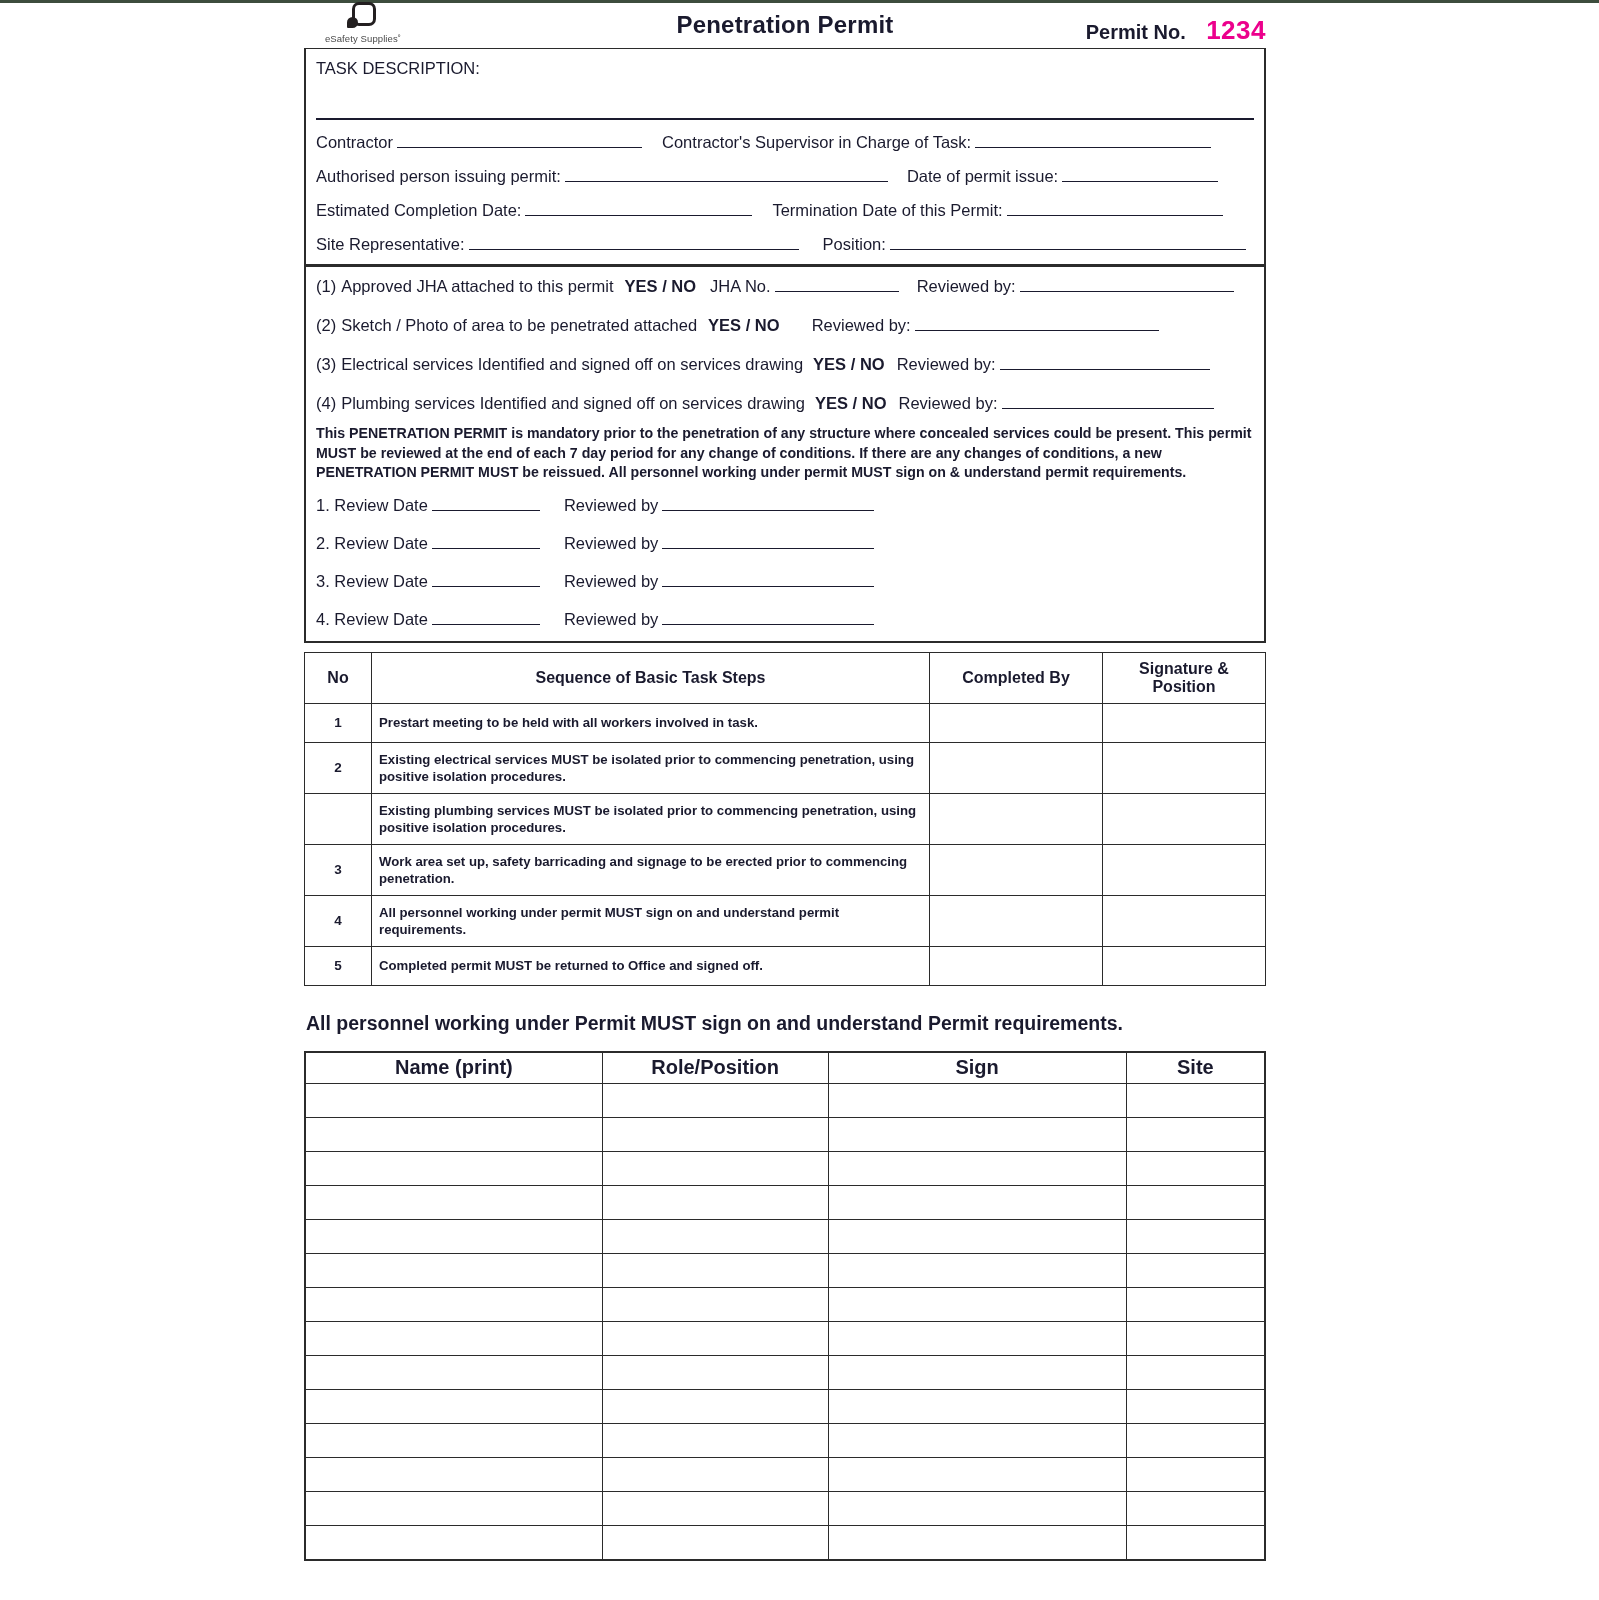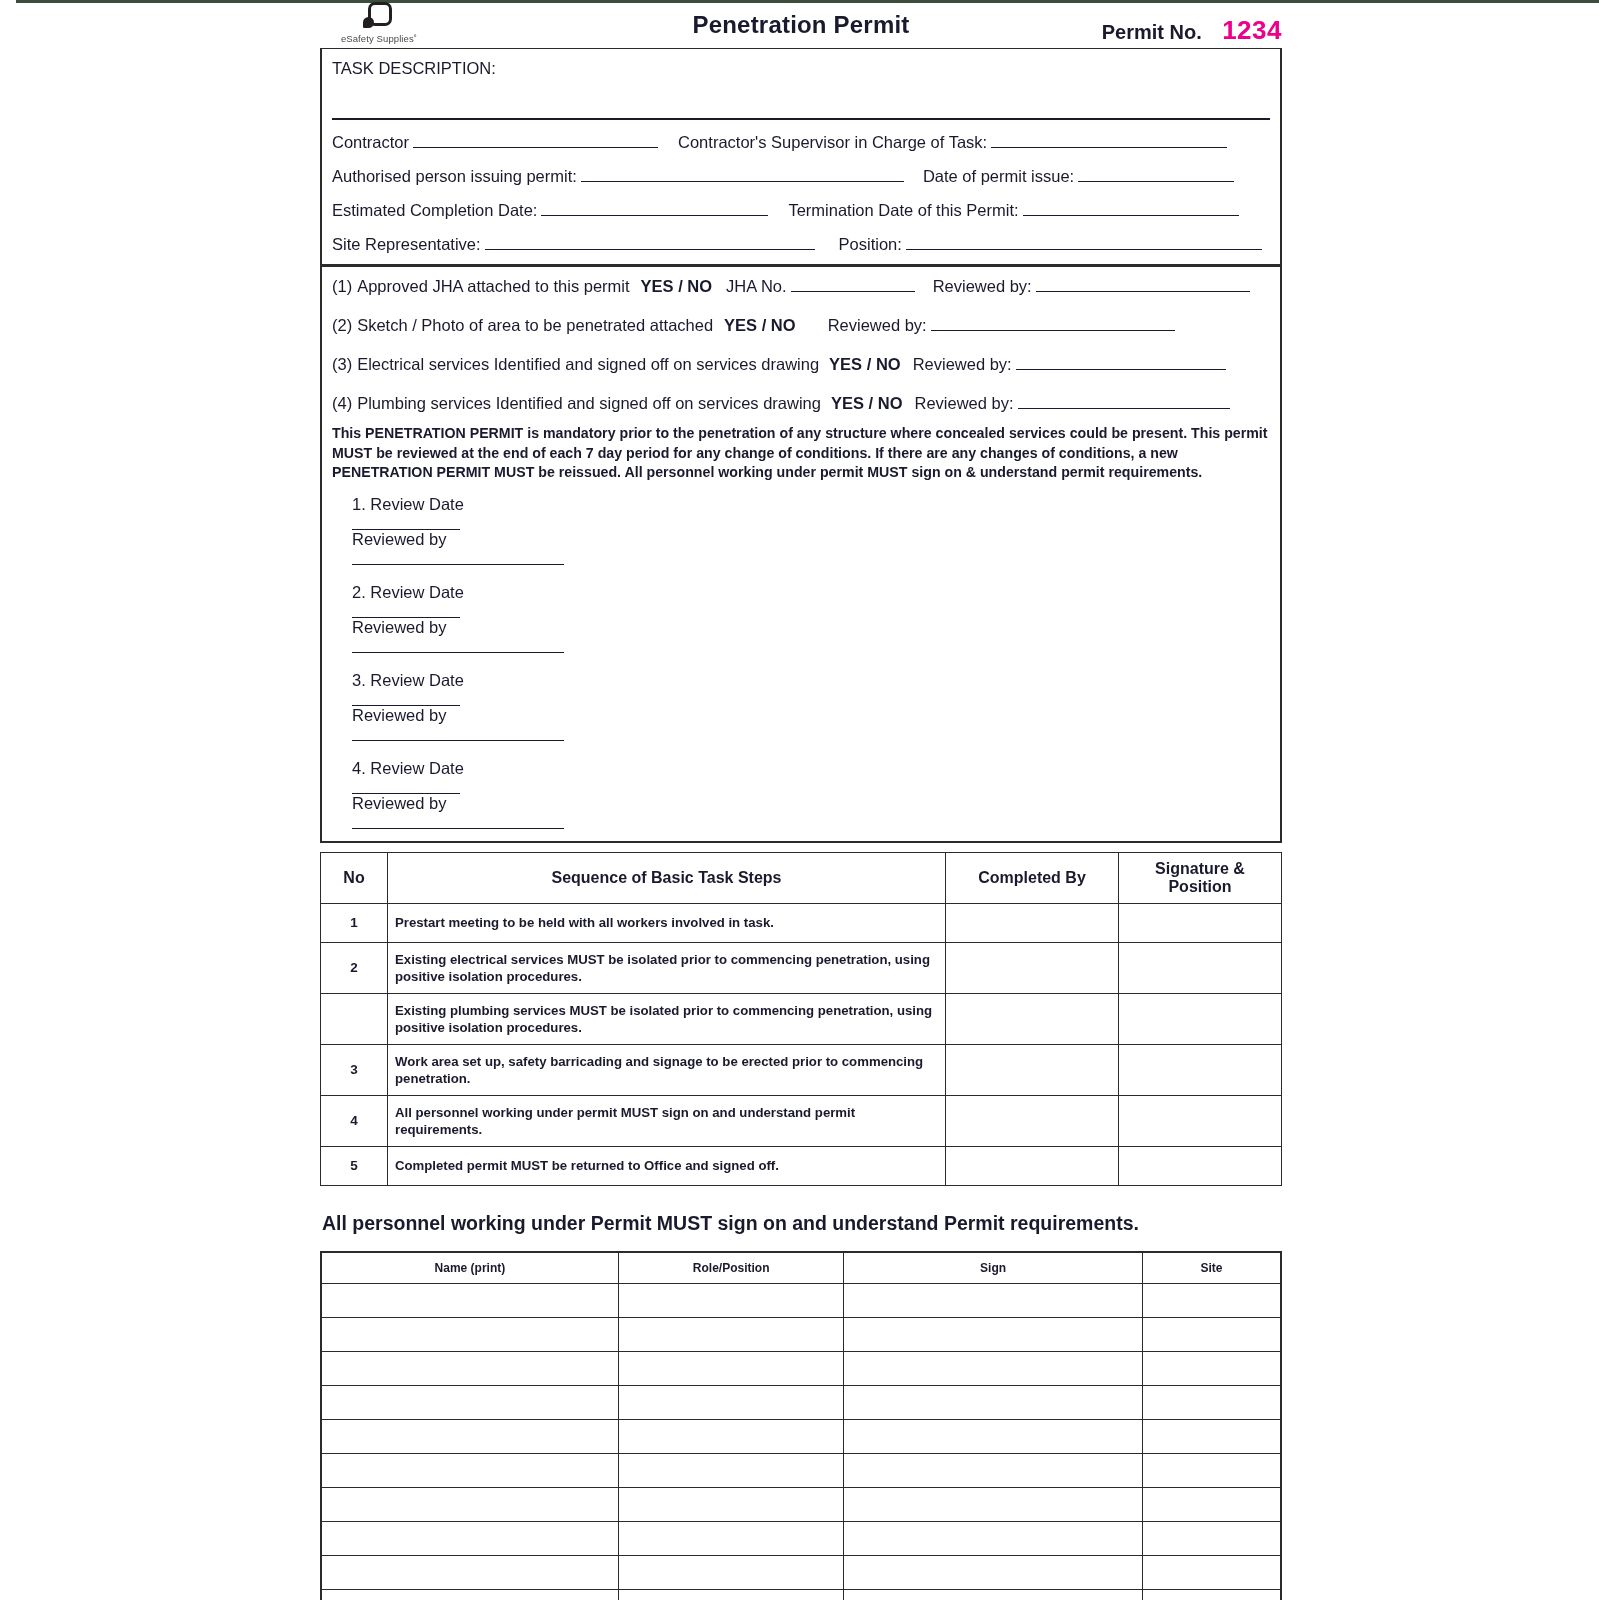--- a/index.html
+++ b/index.html
@@ -11,21 +11,21 @@
   body {
     width: 1599px;
     height: 1600px;
     position: relative;
     font-family: "Liberation Sans", sans-serif;
     color: #1a1a2e;
     overflow: hidden;
   }
   .page {
     position: absolute;
-    left: 16px; top: 0;
+    left: 0; top: 0;
     width: 1460px;
     height: 1600px;
     background: #ffffff;
   }
   
   .top-rule {
     position: absolute;
     left: 0; top: 0;
     width: 1599px;
     height: 3px;
@@ -183,21 +183,20 @@
     font-weight: bold;
     line-height: 19.5px;
     margin: 0 0 12px 0;
   }
   .rline {
     font-size: 16.5px;
     white-space: nowrap;
     margin-bottom: 18px;
     display: flex;
     align-items: baseline;
-    flex-direction: column;
   }
 
   
   table {
     border-collapse: collapse;
     width: 100%;
   }
   .steps-table {
     margin-top: 9px;
     border: 1px solid #f9a8d4;
@@ -239,21 +238,21 @@
 
   
   .sig-table {
     border: 2px solid #2b2b2b;
   }
   .sig-table th, .sig-table td {
     border: 1.6px solid #2b2b2b;
     height: 31px;
   }
   .sig-table th {
-    font-size: 12px;
+    font-size: 20px;
     font-weight: bold;
     text-align: center;
     height: 28px;
   }
   .sig-table col.c1 { width: 298px; }
   .sig-table col.c2 { width: 226px; }
   .sig-table col.c3 { width: 299px; }
   .sig-table col.c4 { width: 139px; }
 </style>
 </head>

